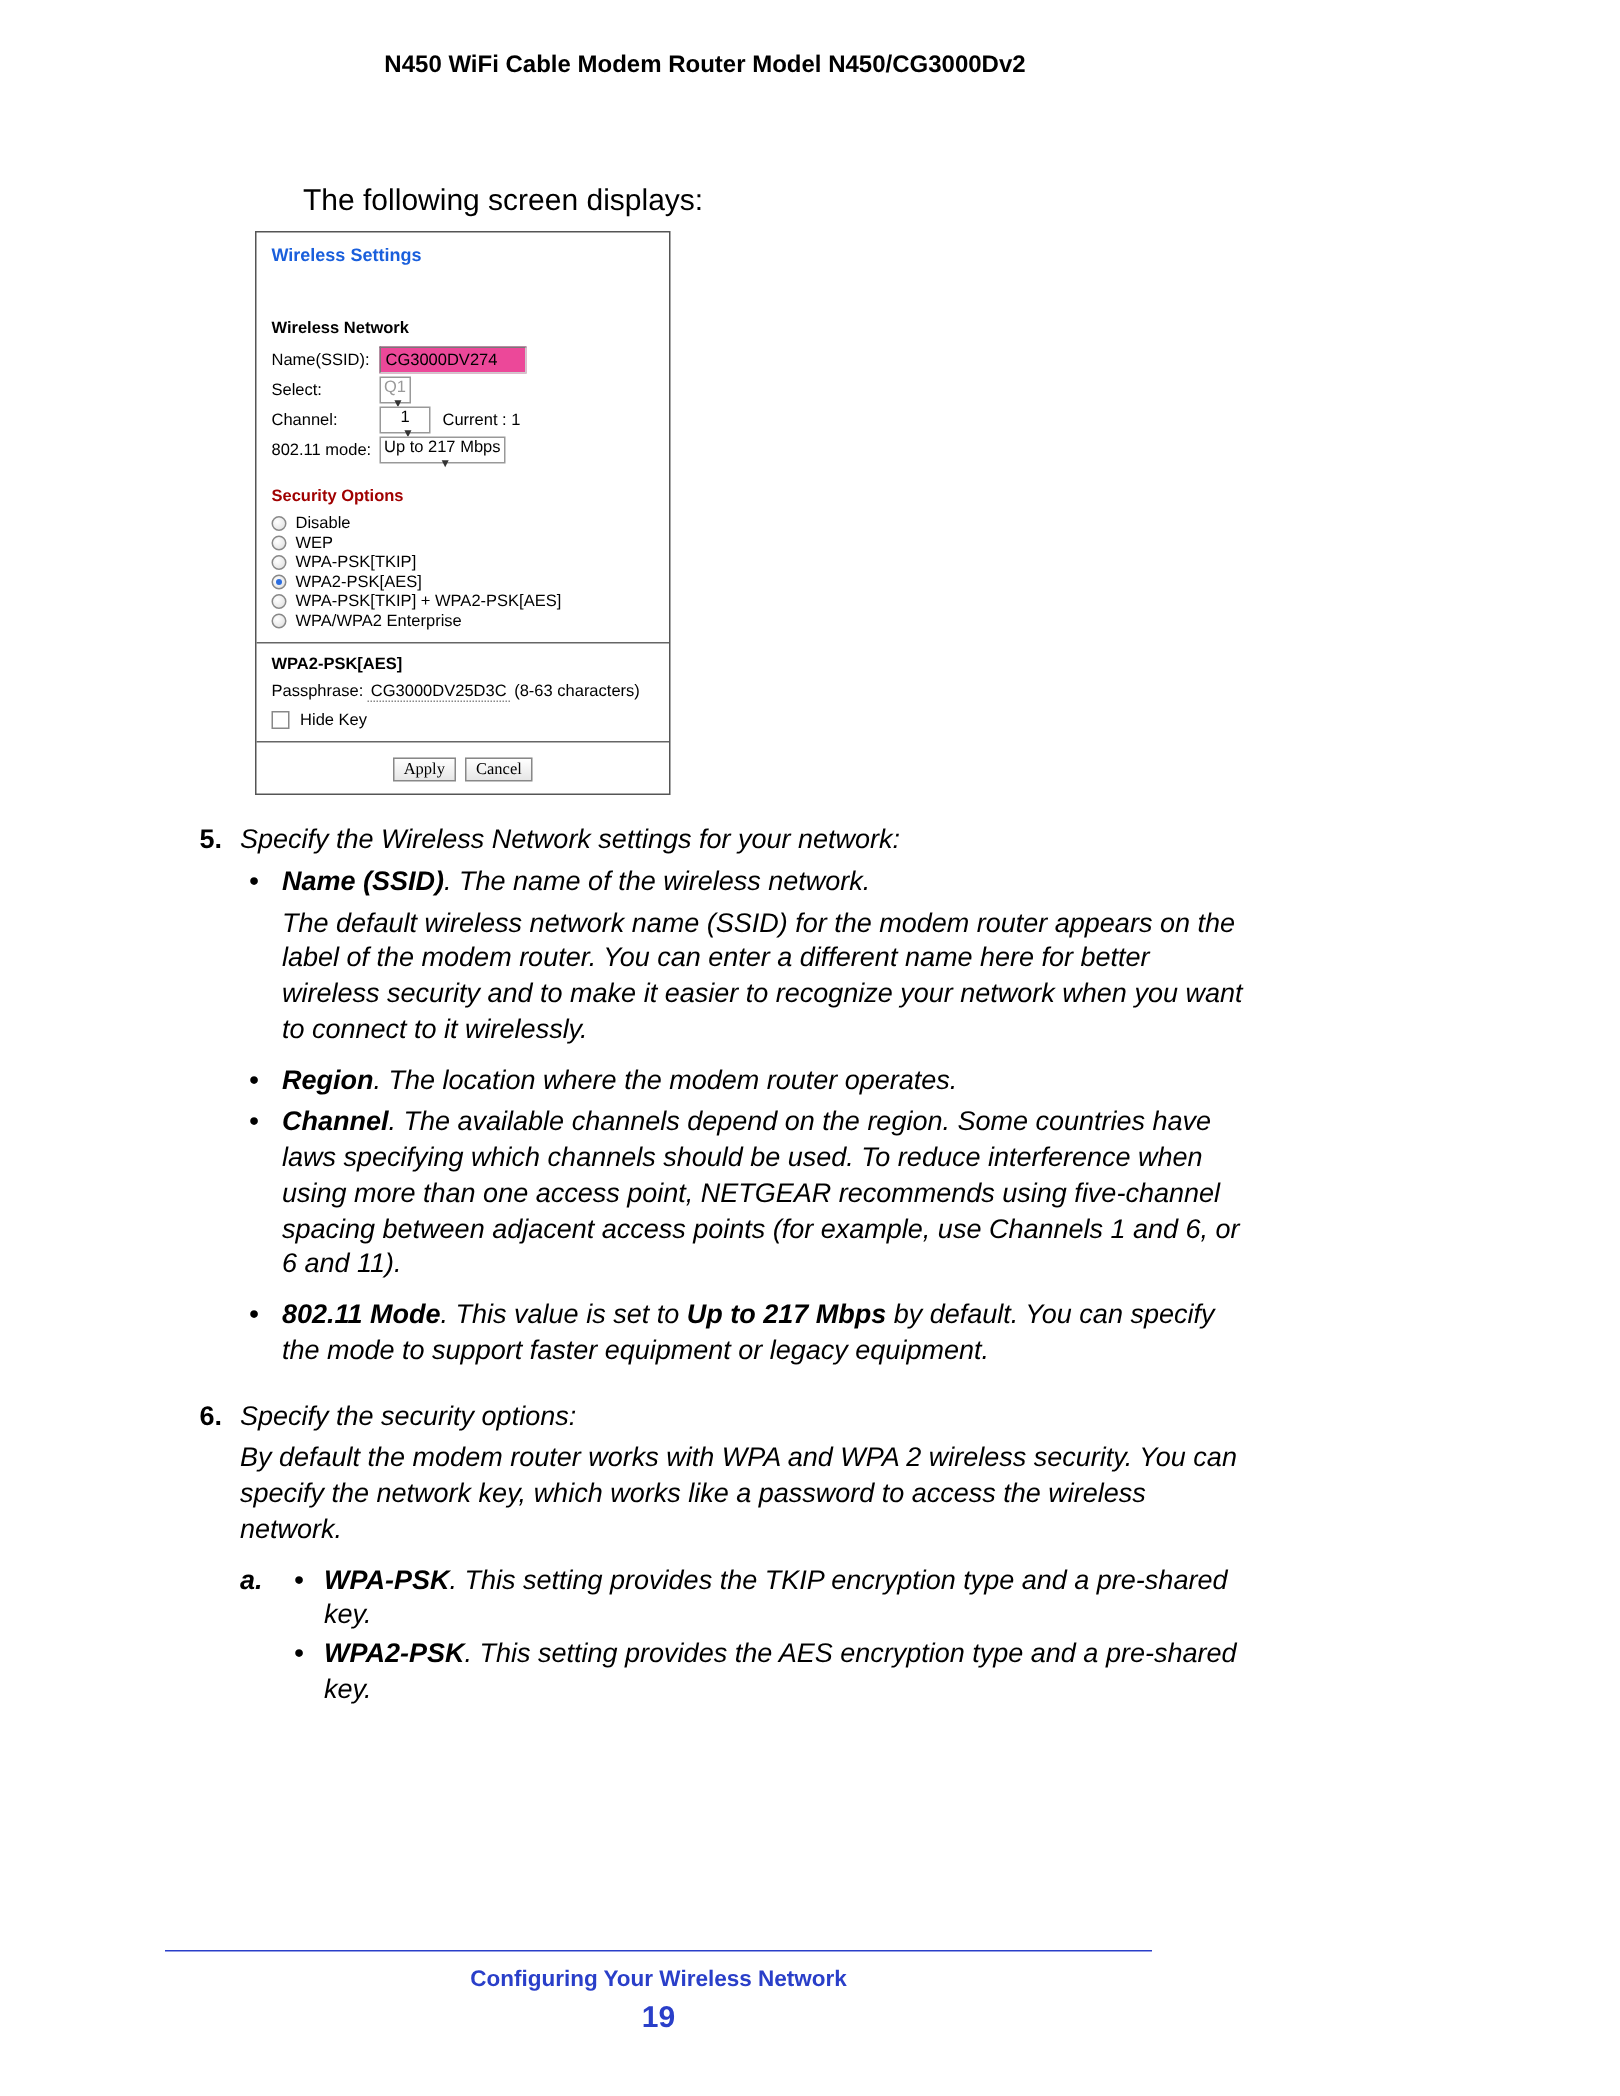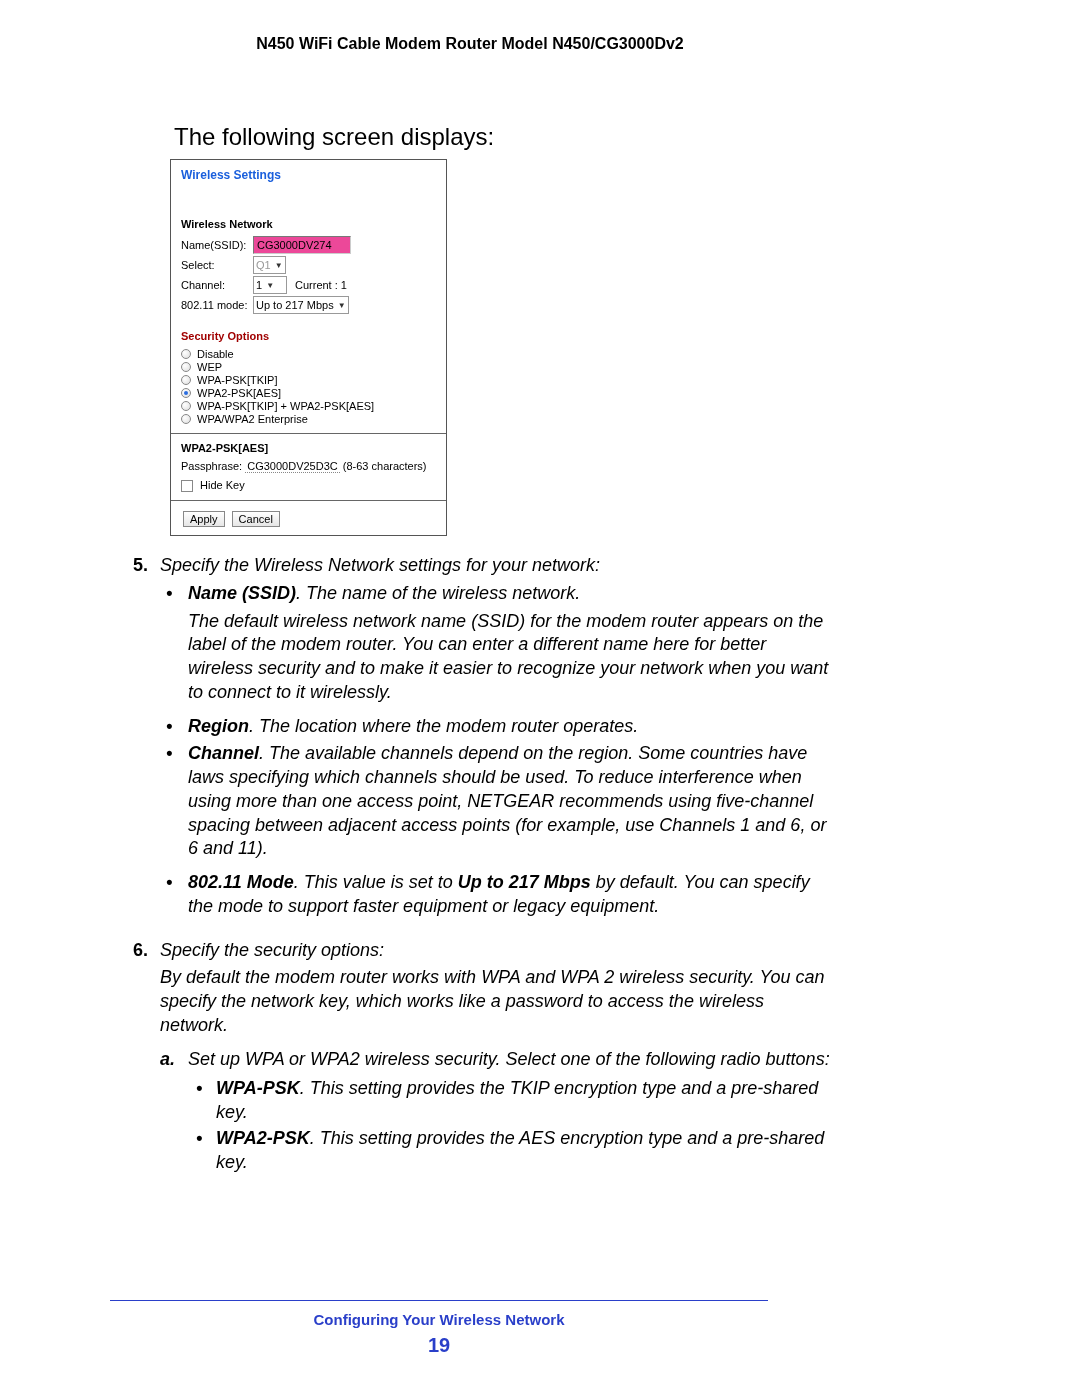--- a/index.html
+++ b/index.html
@@ -17,22 +17,22 @@
     padding: 35px 48px 40px 110px;
     position: relative;
   }
   .header-title {
     text-align: center;
     font-weight: bold;
     font-size: 16px;
     margin-bottom: 70px;
   }
   .intro-text {
-    font-size: 24px;
-    margin: 0 0 8px 64px;
+    font-size: 20px;
+    margin: 0 0 8px 92px;
   }
   .screenshot {
     margin-left: 60px;
     width: 275px;
     border: 1px solid #555;
     background: #fff;
     font-family: Arial, sans-serif;
     font-size: 11px;
   }
   .ss-inner { padding: 8px 10px 10px 10px; }
@@ -63,20 +63,21 @@
     line-height: 14px;
   }
   .ss-select {
     border: 1px solid #999;
     background: #fff;
     font-size: 11px;
     padding: 0 2px;
     height: 16px;
     display: inline-flex;
     align-items: center;
+    flex-direction: column;
   }
   .ss-caret {
     margin-left: 4px;
     font-size: 8px;
     color: #333;
   }
   .ss-radio-row {
     display: flex;
     align-items: center;
     margin: 1px 0;
@@ -106,22 +107,23 @@
     background: #fff;
     display: inline-block;
     vertical-align: middle;
   }
   .ss-hr {
     margin: 8px -10px;
     border: none;
     border-top: 1px solid #666;
   }
   .ss-btns {
-    text-align: left;
+    text-align: center;
     padding: 4px 0 0 0;
+    font-family: Liberation Serif, serif;
   }
   .ss-btn {
     border: 1px solid #888;
     background: linear-gradient(#fff, #e6e6e6);
     font-size: 11px;
     padding: 1px 6px;
     margin: 0 2px;
   }
   .ss-passrow {
     font-size: 11px;
@@ -350,21 +352,20 @@
       </li>
 
       <li>
         <span class="num">6.</span>
         <div class="li-body">
           <div>Specify the security options:</div>
           <div class="plain-para">By default the modem router works with WPA and WPA 2 wireless security. You can specify the network key, which works like a password to access the wireless network.</div>
           <ol class="alpha">
             <li>
               <span class="alpha-marker">a.</span>
-              <span>Set up WPA or WPA2 wireless security. Select one of the following radio buttons:</span>
               <ul class="inner-bullets">
                 <li>
                   <b>WPA-PSK</b><span>. This setting provides the TKIP encryption type and a pre-shared key.</span>
                 </li>
                 <li>
                   <b>WPA2-PSK</b><span>. This setting provides the AES encryption type and a pre-shared key.</span>
                 </li>
               </ul>
             </li>
           </ol>

